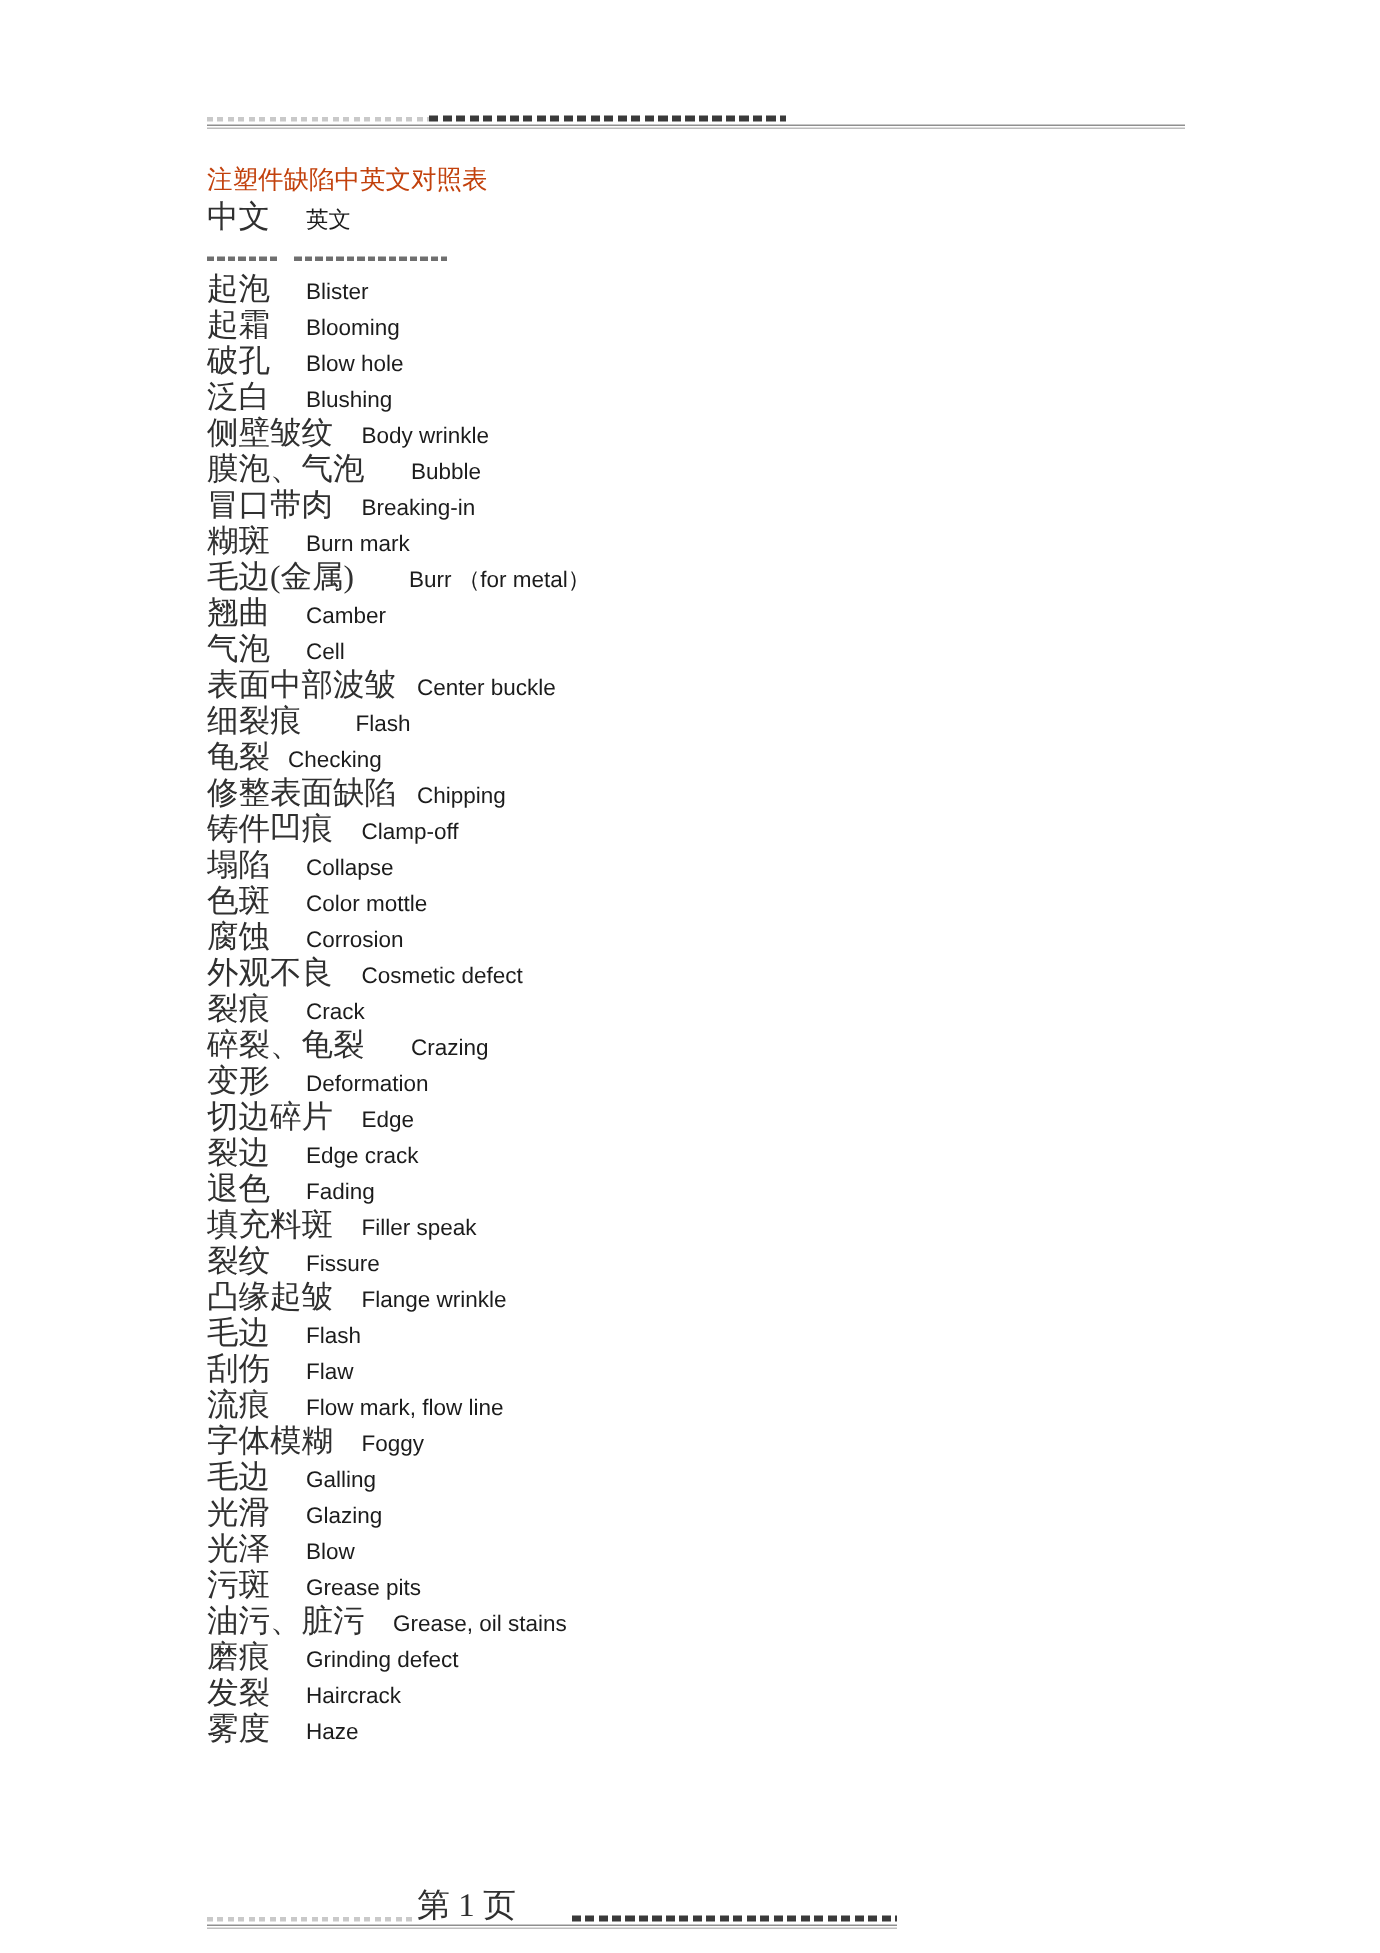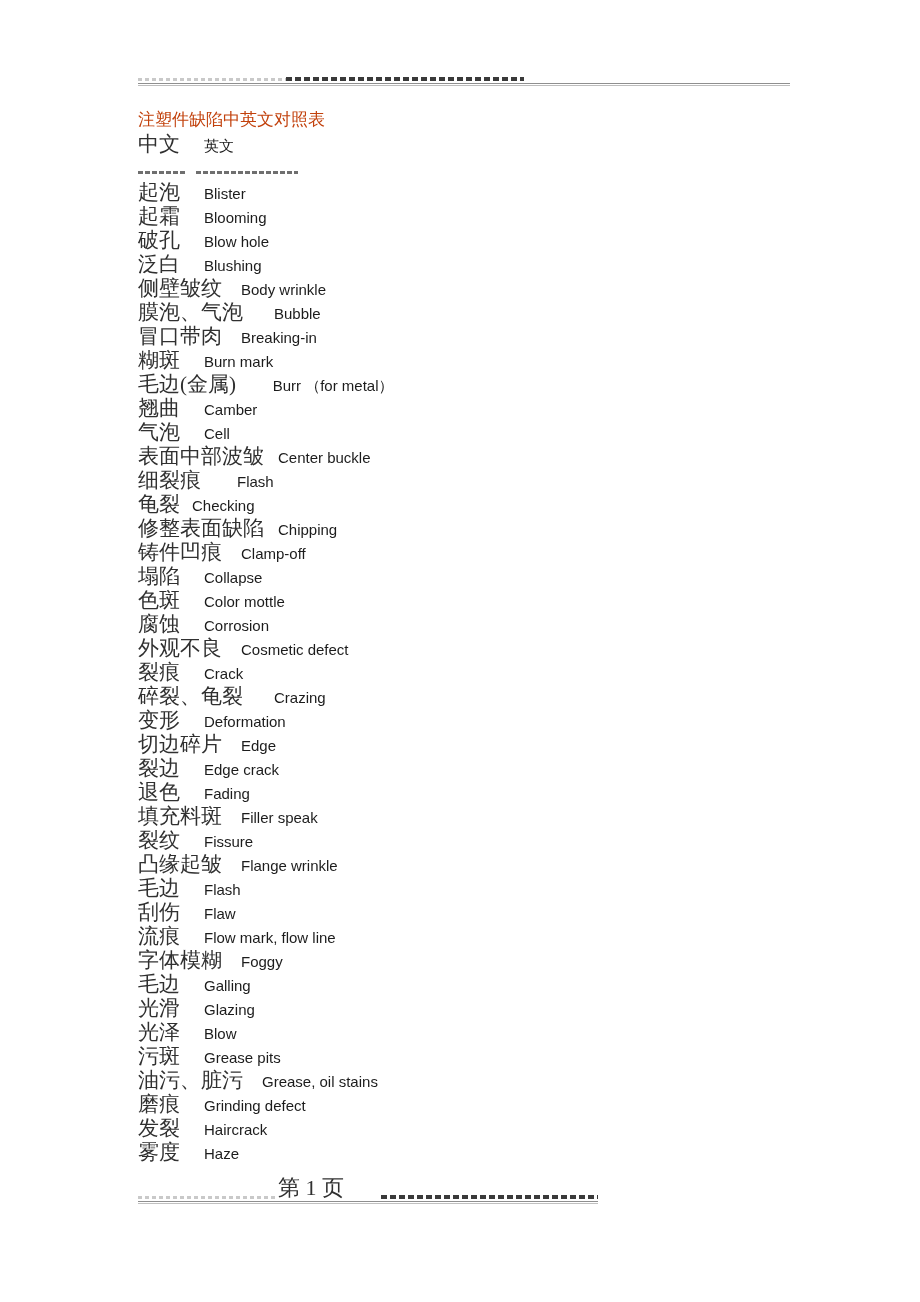--- a/index.html
+++ b/index.html
@@ -120,21 +120,21 @@
       #6f6f6f 0px, #6f6f6f 5px,
       rgba(255,255,255,0) 5px, rgba(255,255,255,0) 7px);
     position: relative;
     top: 4px;
   }
 
   
   .footer {
     position: absolute;
     left: 138px;
-    top: 1172px;
+    top: 1254px;
     width: 660px;
     height: 34px;
   }
   .footer .f-thin {
     position: absolute;
     left: 0; top: 29px;
     width: 460px;
     height: 1px;
     background: #8f8f8f;
   }

